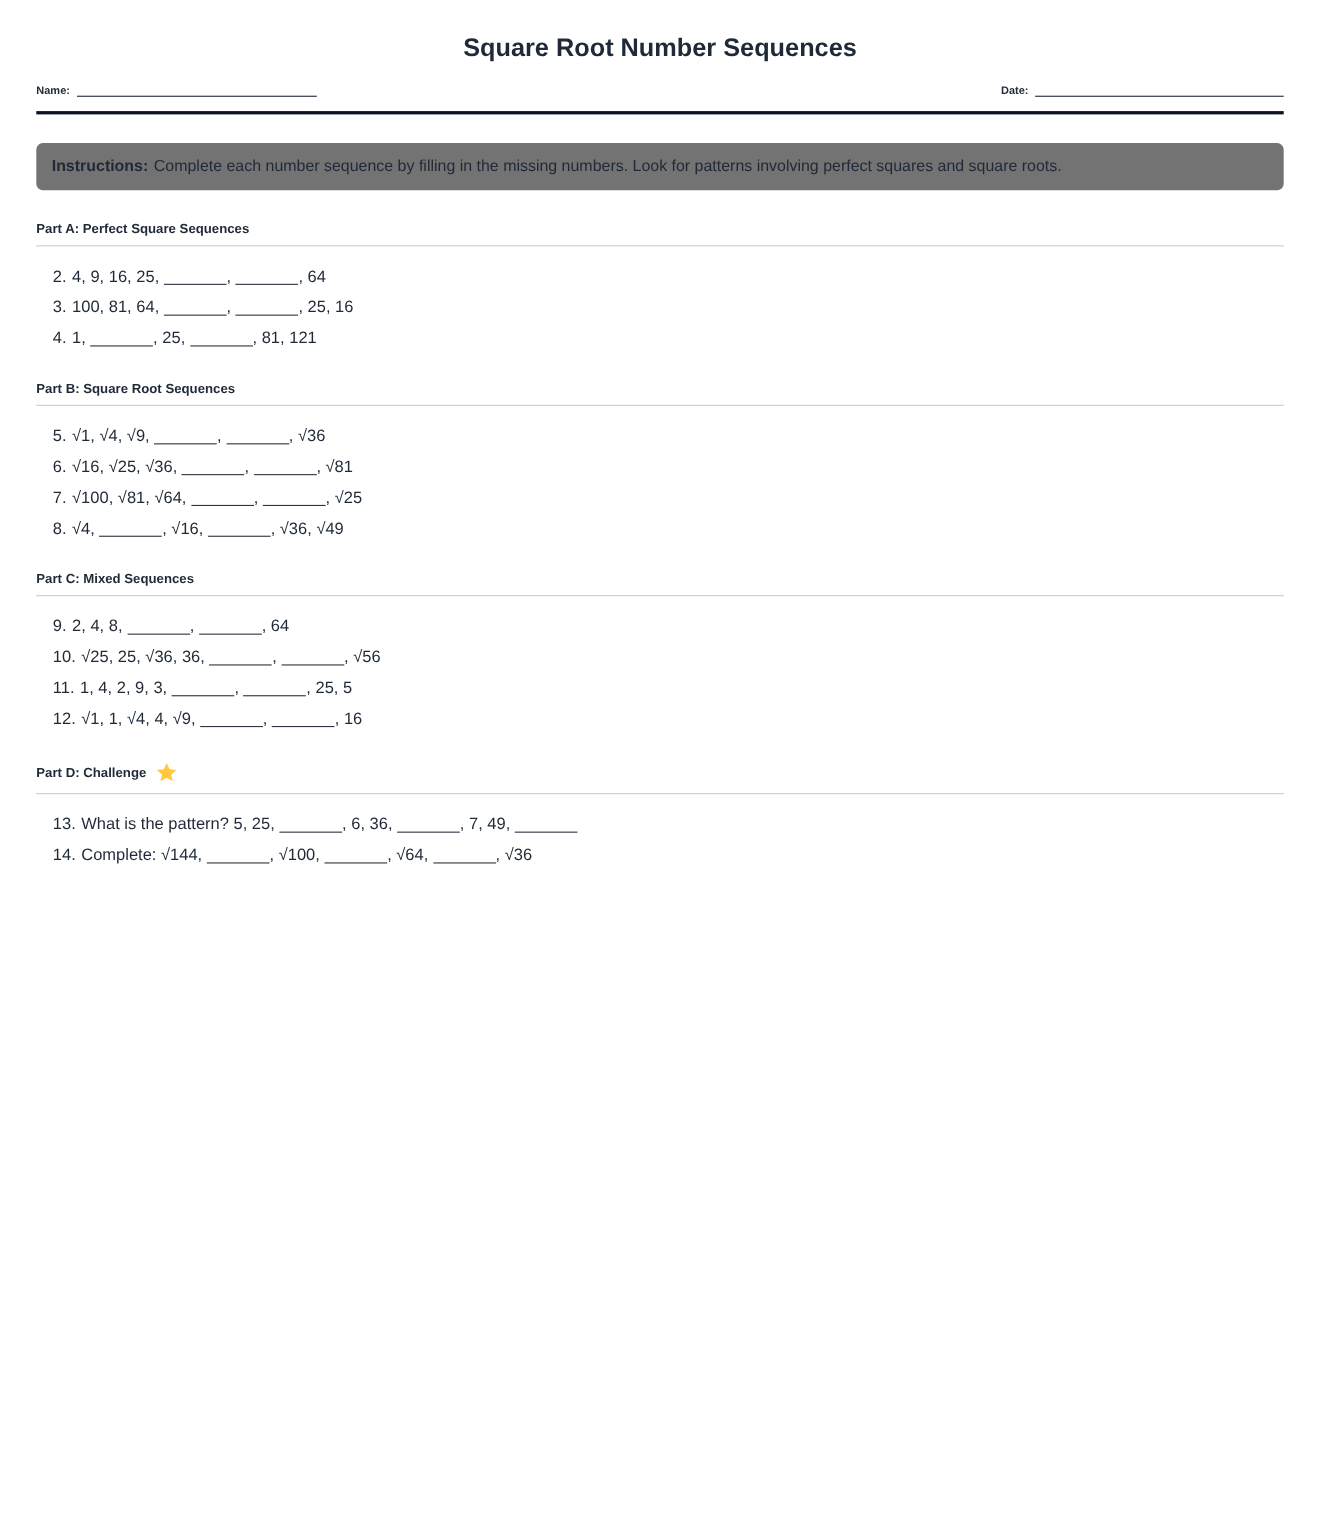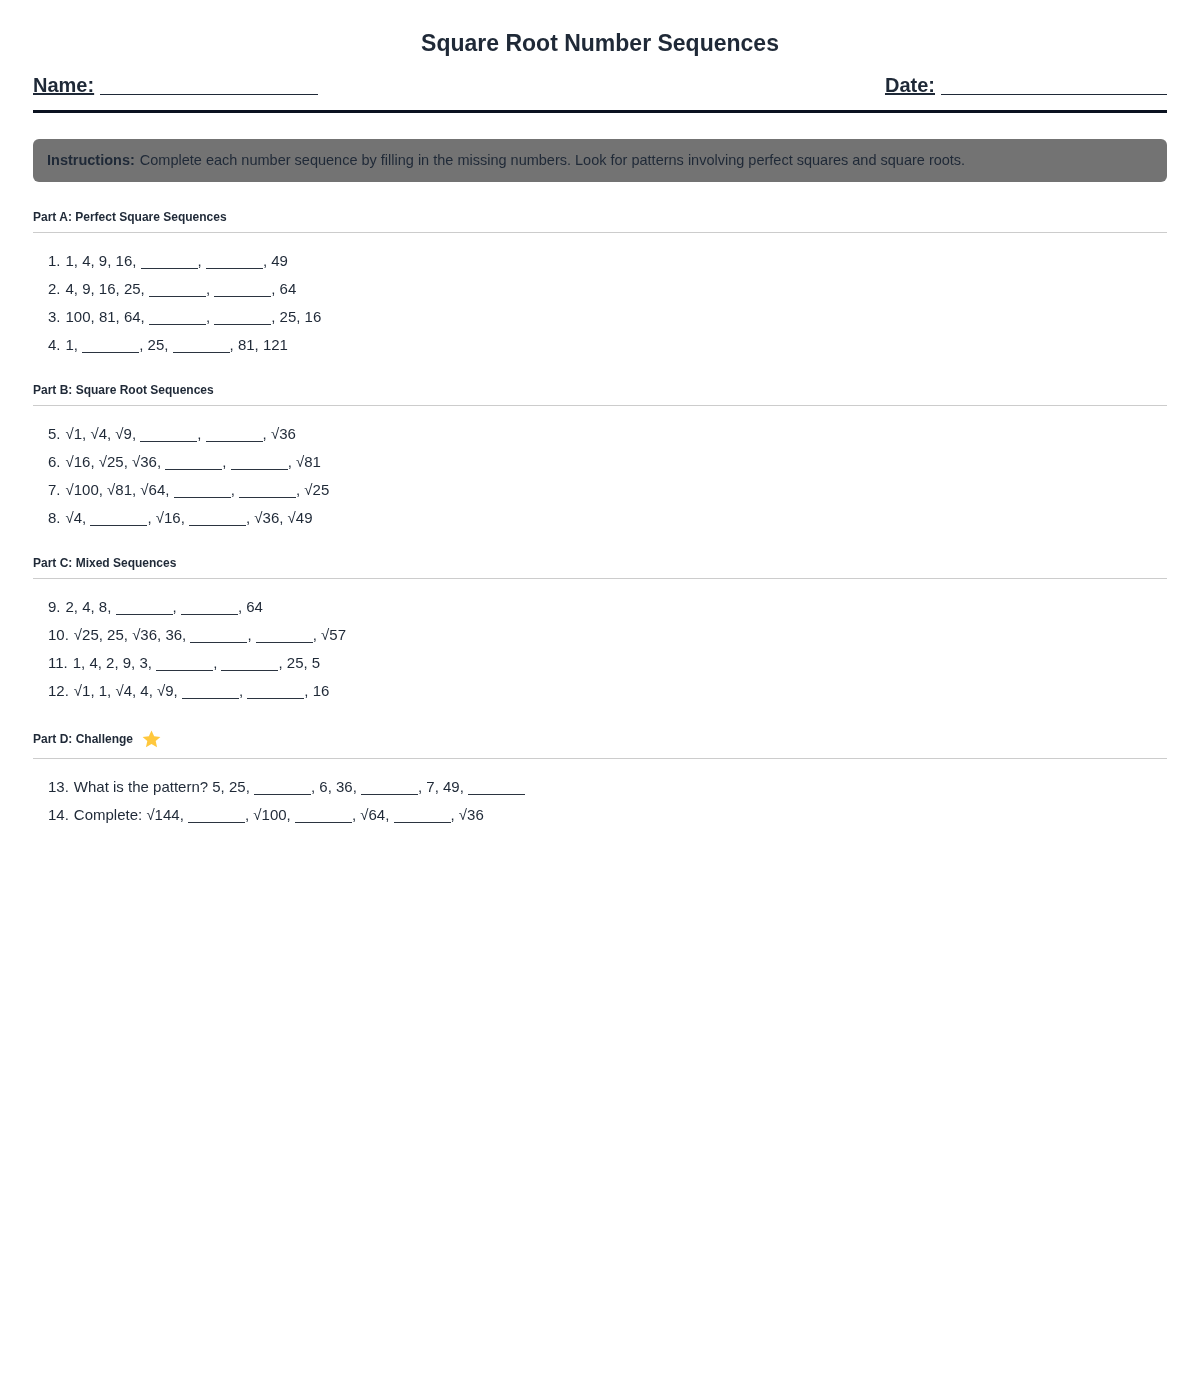--- a/index.html
+++ b/index.html
@@ -18,22 +18,21 @@
     font-weight: bold;
     text-align: center;
     margin: 0 0 17px 0;
     color: #1f2937;
   }
 
   .meta-row {
     display: flex;
     justify-content: space-between;
     align-items: flex-end;
-    font-size: 20px;
-    text-decoration: underline;
+    font-size: 10px;
   }
   .meta-field { white-space: nowrap; }
   .meta-label { font-weight: bold; }
   .write-line {
     display: inline-block;
     border-bottom: 1.5px solid #1f2937;
     height: 14px;
     vertical-align: -3px;
     margin-left: 6px;
   }
@@ -105,23 +104,20 @@
     <span class="instr-label">Instructions:</span><span>Complete each number sequence by filling in the missing numbers. Look for patterns involving perfect squares and square roots.</span>
   </div>
 
   <div id="sections">
   <section class="section">
     <h2 class="section-heading">
       <span class="heading-text">Part A: Perfect Square Sequences</span>
 
     </h2>
     <div class="items">
-  <div class="item">
-    <span class="item-number">1.</span><span class="item-body"><span>1, 4, 9, 16, </span><span class="blank"></span><span>, </span><span class="blank"></span><span>, 49</span></span>
-  </div>
 
   <div class="item">
     <span class="item-number">2.</span><span class="item-body"><span>4, 9, 16, 25, </span><span class="blank"></span><span>, </span><span class="blank"></span><span>, 64</span></span>
   </div>
 
   <div class="item">
     <span class="item-number">3.</span><span class="item-body"><span>100, 81, 64, </span><span class="blank"></span><span>, </span><span class="blank"></span><span>, 25, 16</span></span>
   </div>
 
   <div class="item">
@@ -158,21 +154,21 @@
     <h2 class="section-heading">
       <span class="heading-text">Part C: Mixed Sequences</span>
 
     </h2>
     <div class="items">
   <div class="item">
     <span class="item-number">9.</span><span class="item-body"><span>2, 4, 8, </span><span class="blank"></span><span>, </span><span class="blank"></span><span>, 64</span></span>
   </div>
 
   <div class="item">
-    <span class="item-number">10.</span><span class="item-body"><span>√25, 25, √36, 36, </span><span class="blank"></span><span>, </span><span class="blank"></span><span>, √57</span></span>
+    <span class="item-number">10.</span><span class="item-body"><span>√25, 25, √36, 36, </span><span class="blank"></span><span>, </span><span class="blank"></span><span>, √56</span></span>
   </div>
 
   <div class="item">
     <span class="item-number">11.</span><span class="item-body"><span>1, 4, 2, 9, 3, </span><span class="blank"></span><span>, </span><span class="blank"></span><span>, 25, 5</span></span>
   </div>
 
   <div class="item">
     <span class="item-number">12.</span><span class="item-body"><span>√1, 1, √4, 4, √9, </span><span class="blank"></span><span>, </span><span class="blank"></span><span>, 16</span></span>
   </div>
 </div>

